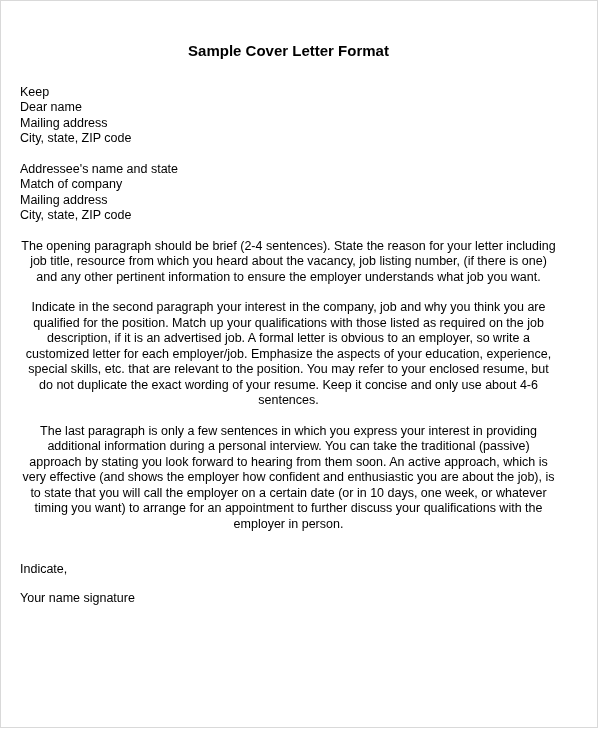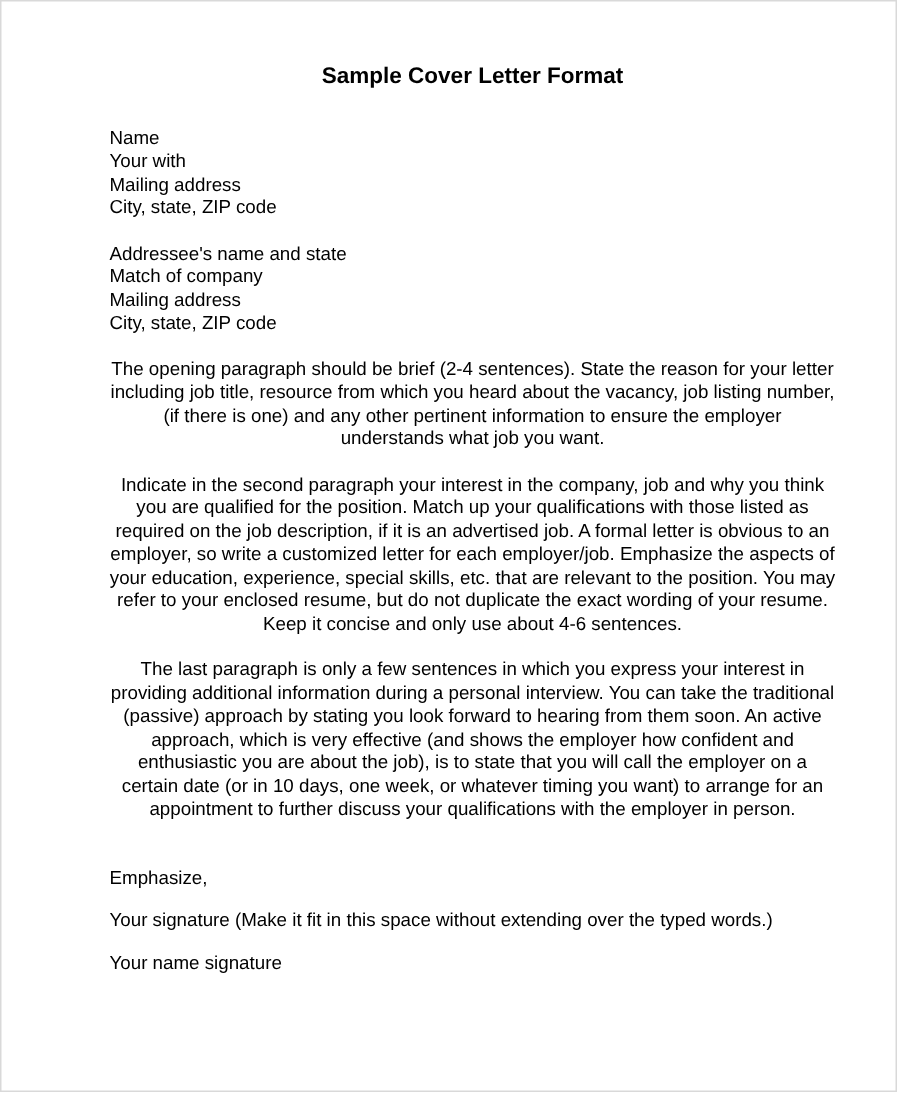--- a/index.html
+++ b/index.html
@@ -14,22 +14,21 @@
     border: 1px solid #d9d9d9;
     box-sizing: border-box;
     background: #ffffff;
     font-family: "Liberation Sans", "DejaVu Sans", sans-serif;
     color: #000000;
     font-size: 12.5px;
     line-height: 15.5px;
     overflow: hidden;
   }
   .content {
-    padding: 36px 40px 0 52px;
-    margin-left: 20px;
+    padding: 36px 40px 0 19px;
   }
   .doc-title {
     text-align: center;
     font-weight: bold;
     font-size: 15px;
     margin: 6px 0 26px 0;
   }
   .block {
     margin: 0 0 15px 0;
   }
@@ -52,40 +51,39 @@
 </style>
 </head>
 <body>
 
 <div class="page">
   <div class="content">
 
     <div class="doc-title">Sample Cover Letter Format</div>
 
     <div class="block">
-      <div>Name</div>
-      <div>Your with</div>
+      <div>Keep</div>
+      <div>Dear name</div>
       <div>Mailing address</div>
       <div>City, state, ZIP code</div>
     </div>
 
     <div class="block">
       <div>Addressee's name and state</div>
       <div>Match of company</div>
       <div>Mailing address</div>
       <div>City, state, ZIP code</div>
     </div>
 
 
     <p class="para">The opening paragraph should be brief (2-4 sentences). State the reason for your letter including job title, resource from which you heard about the vacancy, job listing number, (if there is one) and any other pertinent information to ensure the employer understands what job you want.</p>
 
     <p class="para">Indicate in the second paragraph your interest in the company, job and why you think you are qualified for the position. Match up your qualifications with those listed as required on the job description, if it is an advertised job. A formal letter is obvious to an employer, so write a customized letter for each employer/job. Emphasize the aspects of your education, experience, special skills, etc. that are relevant to the position. You may refer to your enclosed resume, but do not duplicate the exact wording of your resume. Keep it concise and only use about 4-6 sentences.</p>
 
     <p class="para">The last paragraph is only a few sentences in which you express your interest in providing additional information during a personal interview. You can take the traditional (passive) approach by stating you look forward to hearing from them soon. An active approach, which is very effective (and shows the employer how confident and enthusiastic you are about the job), is to state that you will call the employer on a certain date (or in 10 days, one week, or whatever timing you want) to arrange for an appointment to further discuss your qualifications with the employer in person.</p>
 
-    <div class="closing-sincerely">Emphasize,</div>
+    <div class="closing-sincerely">Indicate,</div>
 
-    <div class="closing-line">Your signature (Make it fit in this space without extending over the typed words.)</div>
 
     <div class="closing-line">Your name signature</div>
 
   </div>
 </div>
 
 </body></html>

